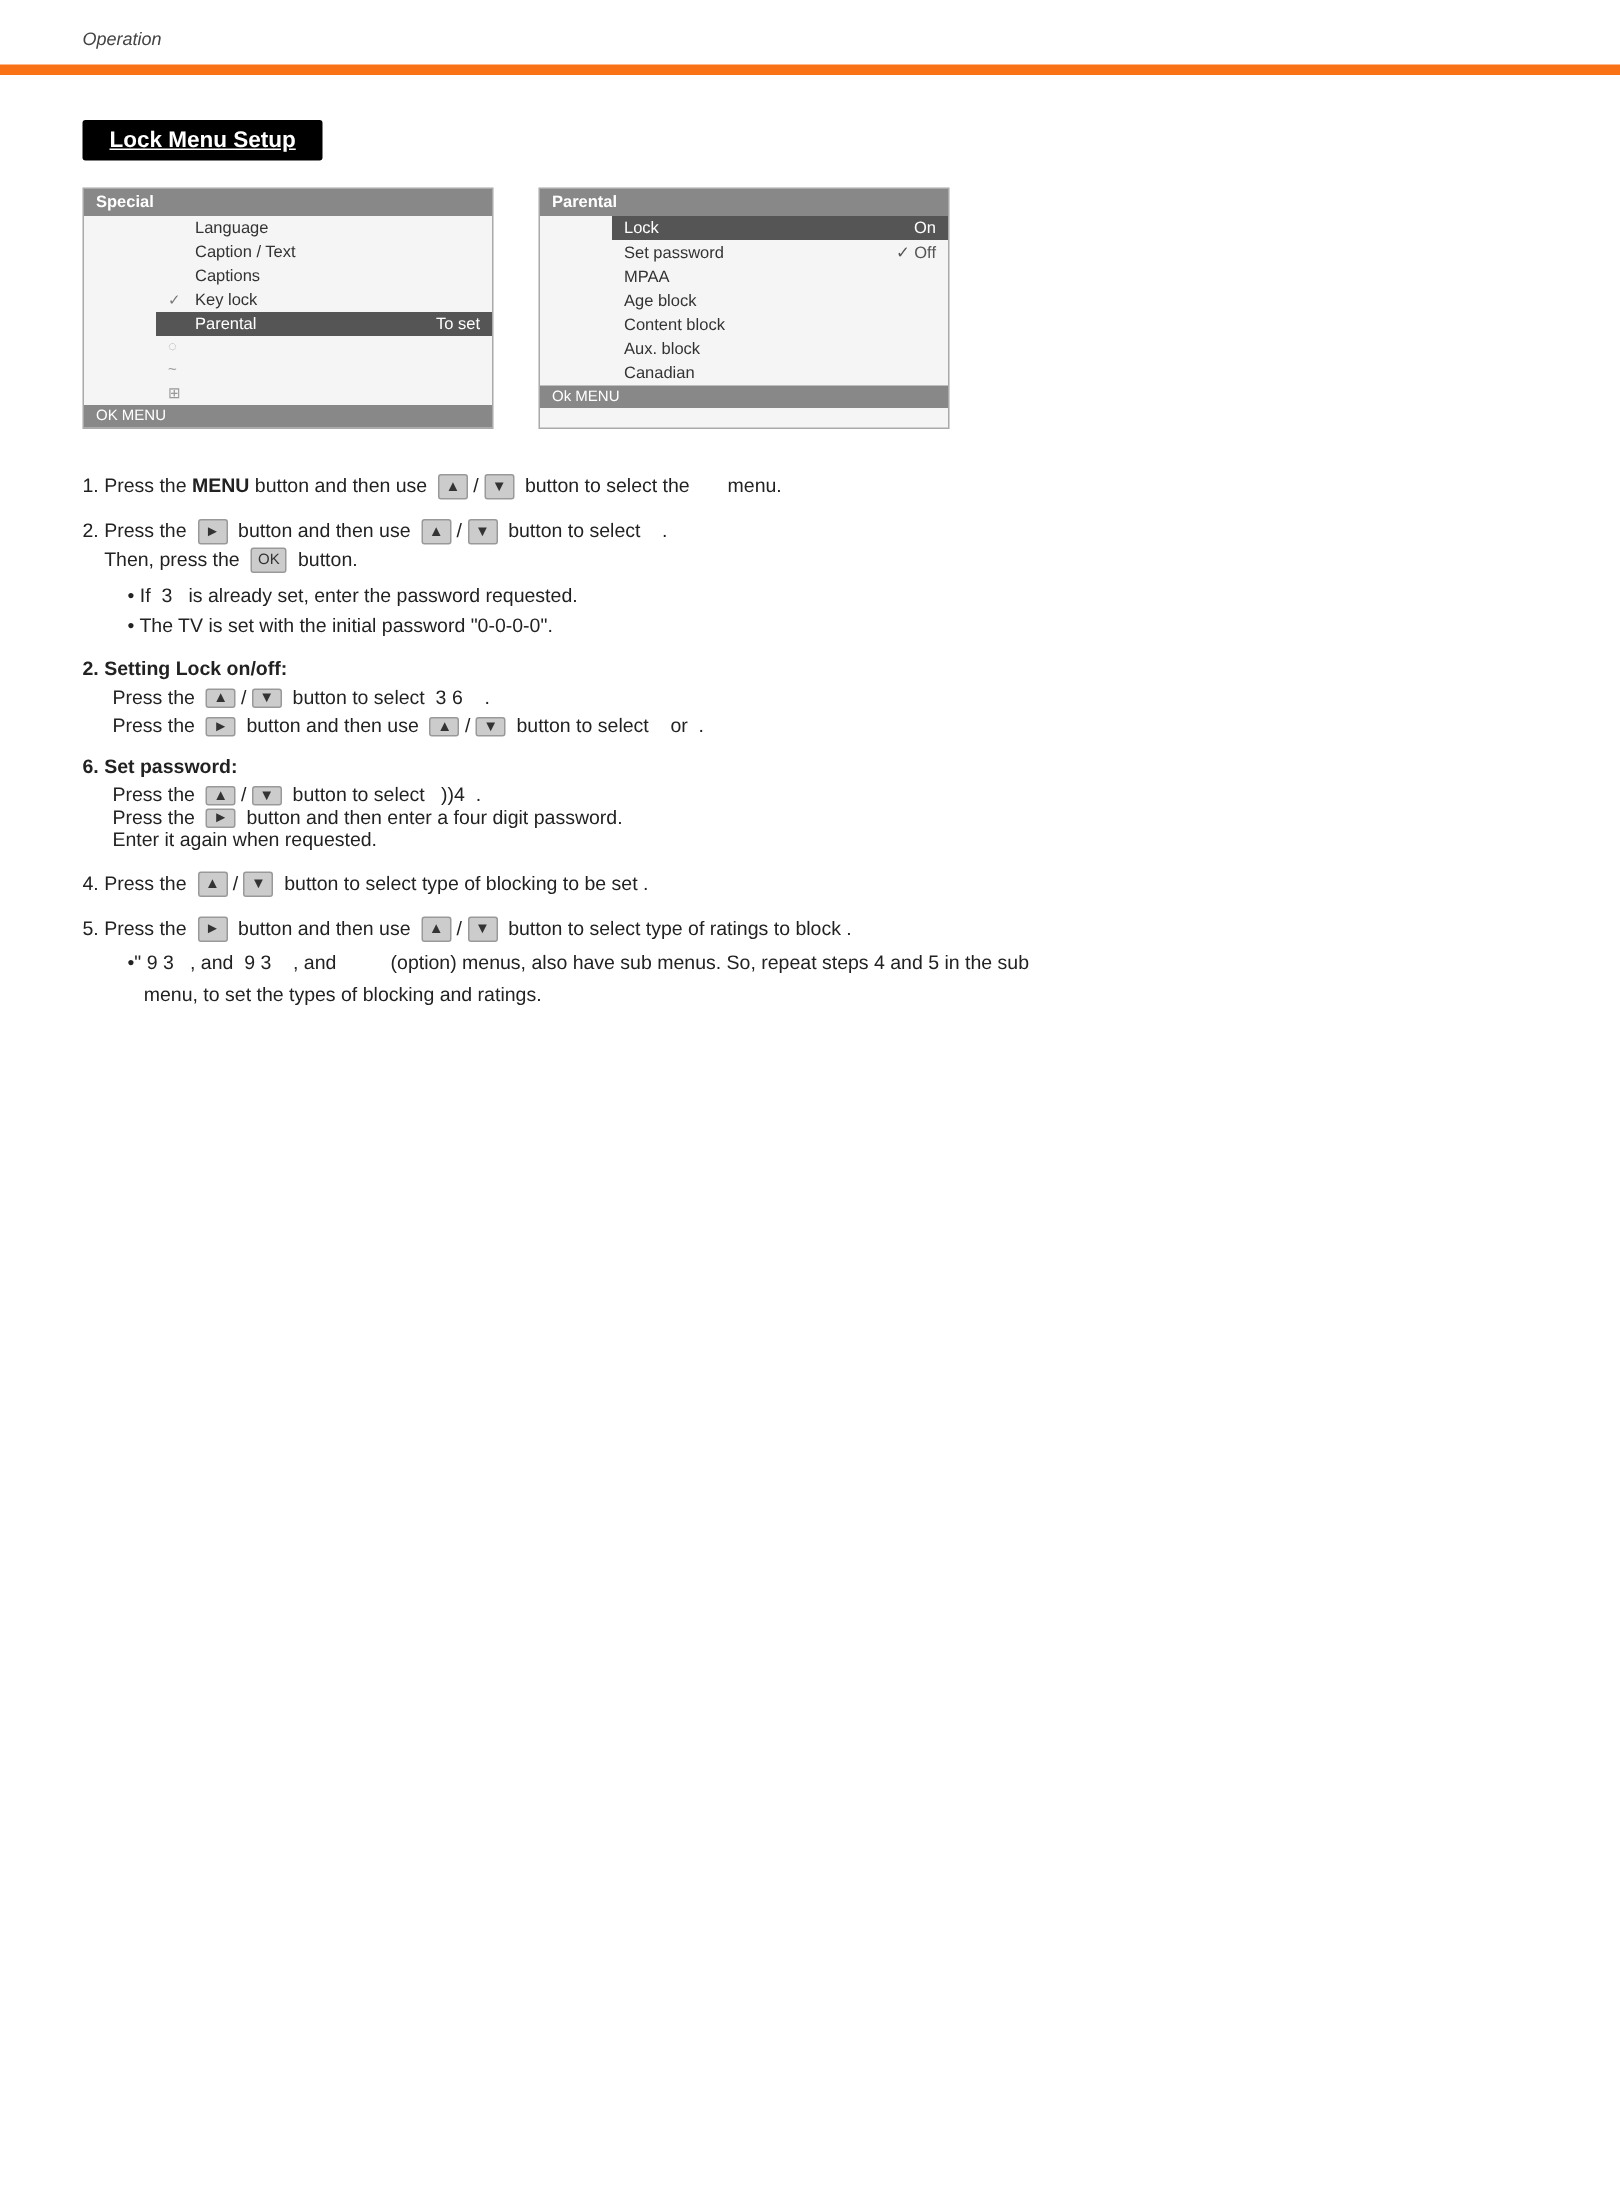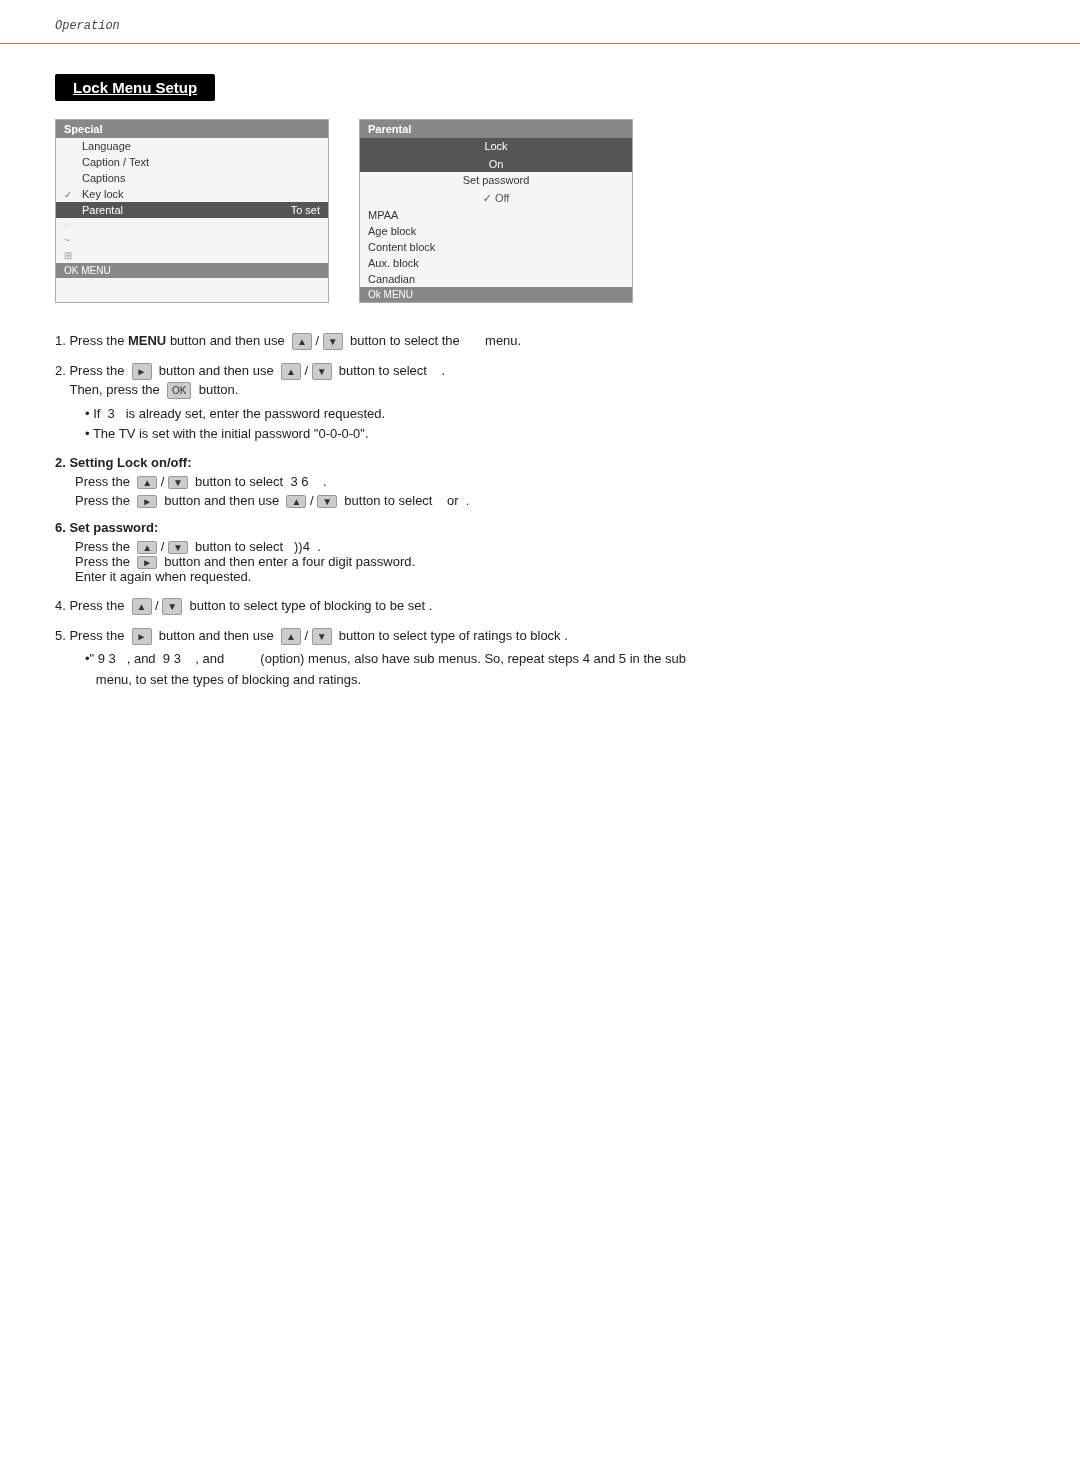--- a/index.html
+++ b/index.html
@@ -16,22 +16,21 @@
     .page-container {
       width: 1080px;
       min-height: 1473px;
       padding: 0;
       position: relative;
     }
 
     
     .header-section {
       padding: 18px 44px 10px 55px;
-      border-bottom: 1px solid #f97316;
-      font-family: Liberation Mono, monospace;
+      border-bottom: 7px solid #f97316;
     }
     .header-operation {
       font-style: italic;
       font-size: 12px;
       color: #444;
     }
 
     
     .main-content {
       padding: 30px 55px 30px 55px;
@@ -73,20 +72,21 @@
       font-weight: bold;
     }
 
     .menu-item {
       padding: 2px 8px;
       display: flex;
       align-items: center;
       gap: 6px;
       color: #333;
       font-size: 11px;
+      margin-left: 48px;
     }
 
     .menu-item.highlighted {
       background: #555;
       color: #fff;
     }
 
     .menu-item-icon {
       width: 12px;
       font-size: 10px;
@@ -228,25 +228,25 @@
         </div>
         <div class="menu-item">
           <span class="menu-item-icon" style="color:#999;">⊞</span>
           <span class="menu-item-label"></span>
         </div>
         <div class="menu-footer">OK   MENU</div>
       </div>
 
       <div class="menu-panel">
         <div class="menu-panel-header">Parental</div>
-        <div class="menu-item highlighted" style="display:flex; justify-content:space-between;flex-direction:column;">
+        <div class="menu-item highlighted" style="display:flex; justify-content:space-between;">
           <span class="menu-item-label">Lock</span>
           <span class="menu-item-value">On</span>
         </div>
-        <div class="menu-item" style="display:flex; justify-content:space-between;flex-direction:column;">
+        <div class="menu-item" style="display:flex; justify-content:space-between;">
           <span class="menu-item-label">Set password</span>
           <span class="menu-item-value" style="color:#555;">✓ Off</span>
         </div>
         <div class="menu-item">
           <span class="menu-item-label">MPAA</span>
         </div>
         <div class="menu-item">
           <span class="menu-item-label">Age block</span>
         </div>
         <div class="menu-item">

